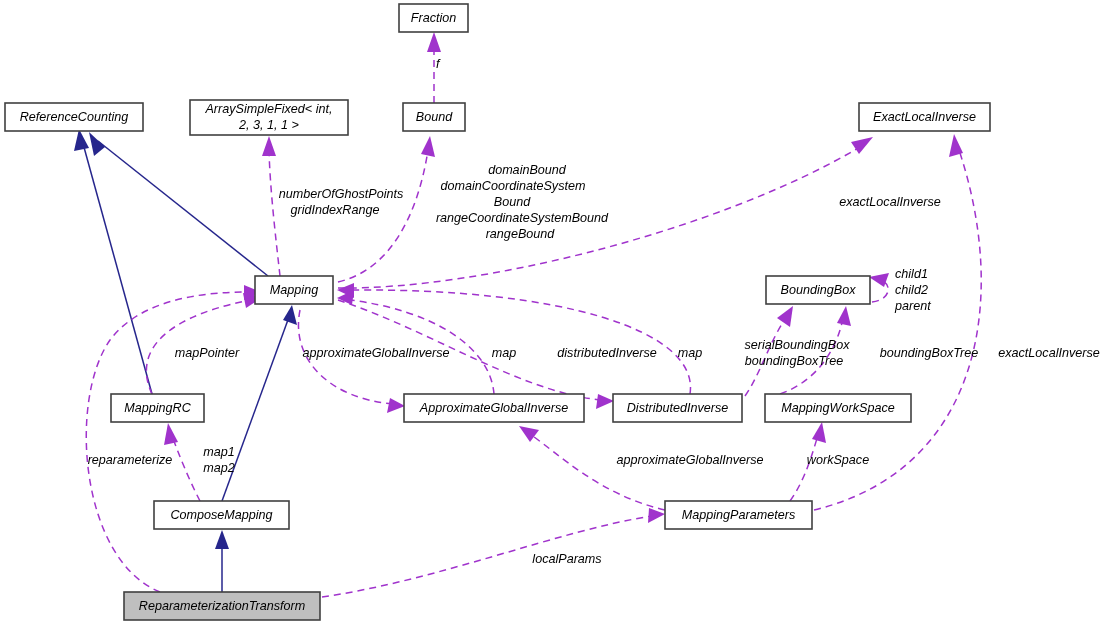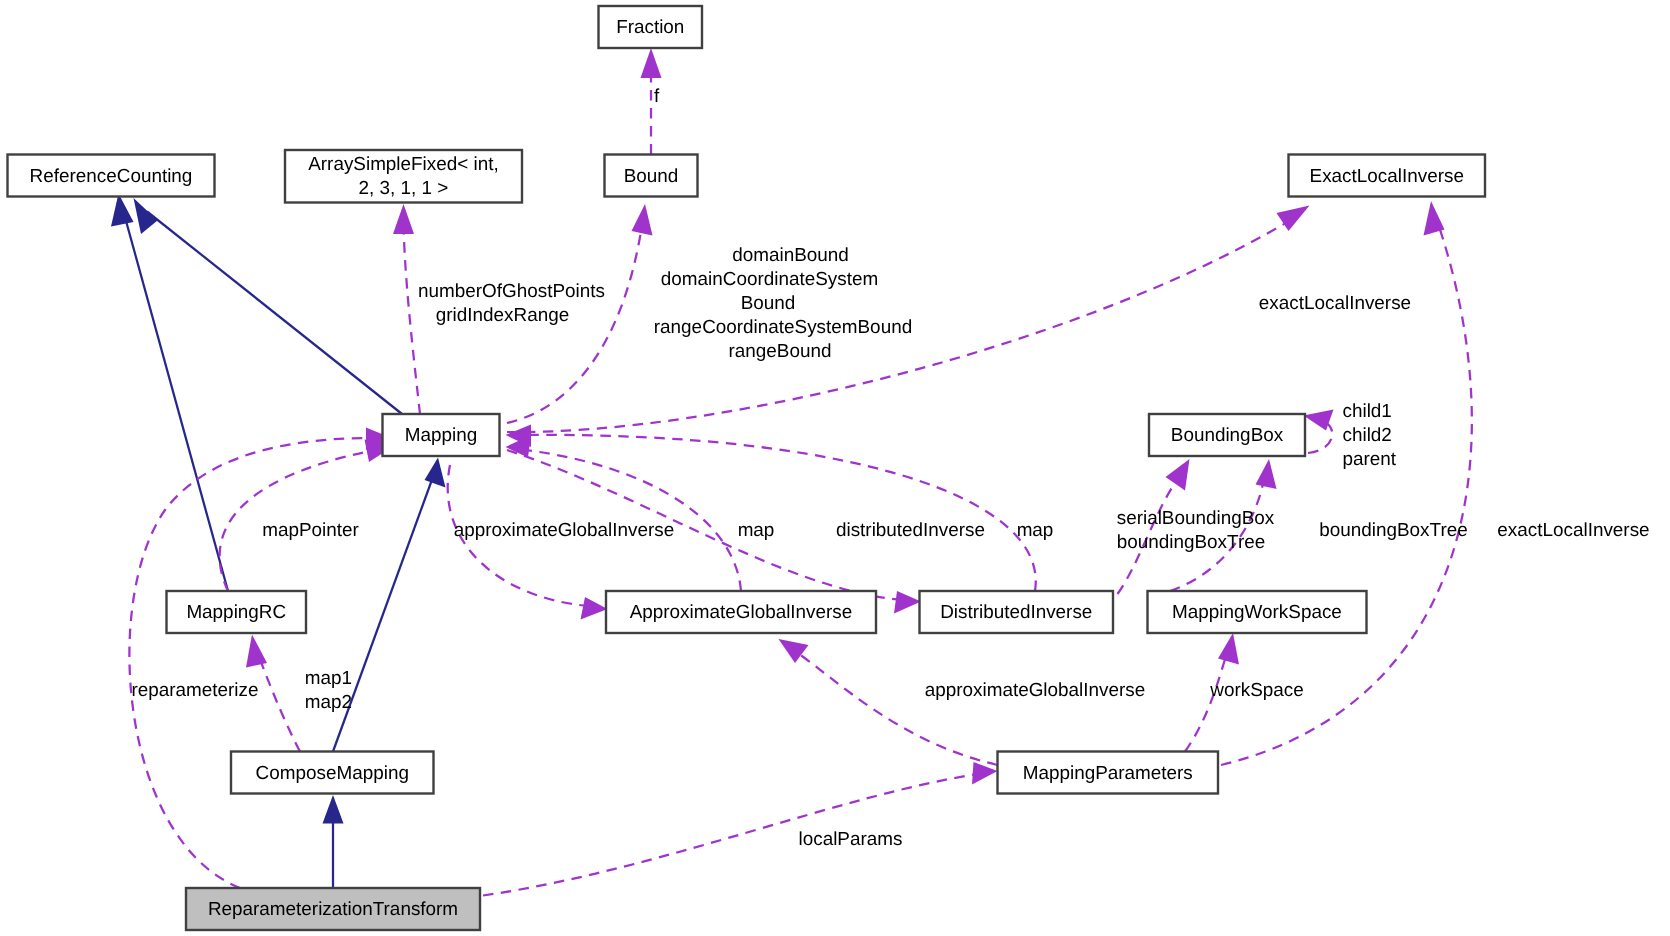--- a/index.html
+++ b/index.html
@@ -10,20 +10,21 @@
   body {
     width: 1113px;
     height: 624px;
     font-family: "Liberation Sans", sans-serif;
     overflow: hidden;
   }
   #diagram-root {
     position: relative;
     width: 1113px;
     height: 516px;
+    font-style: italic;
   }
   svg#uml-canvas {
     display: block;
     width: 1113px;
     height: 624px;
   }
   .node-box {
     fill: #ffffff;
     stroke: #404040;
     stroke-width: 1.6;

